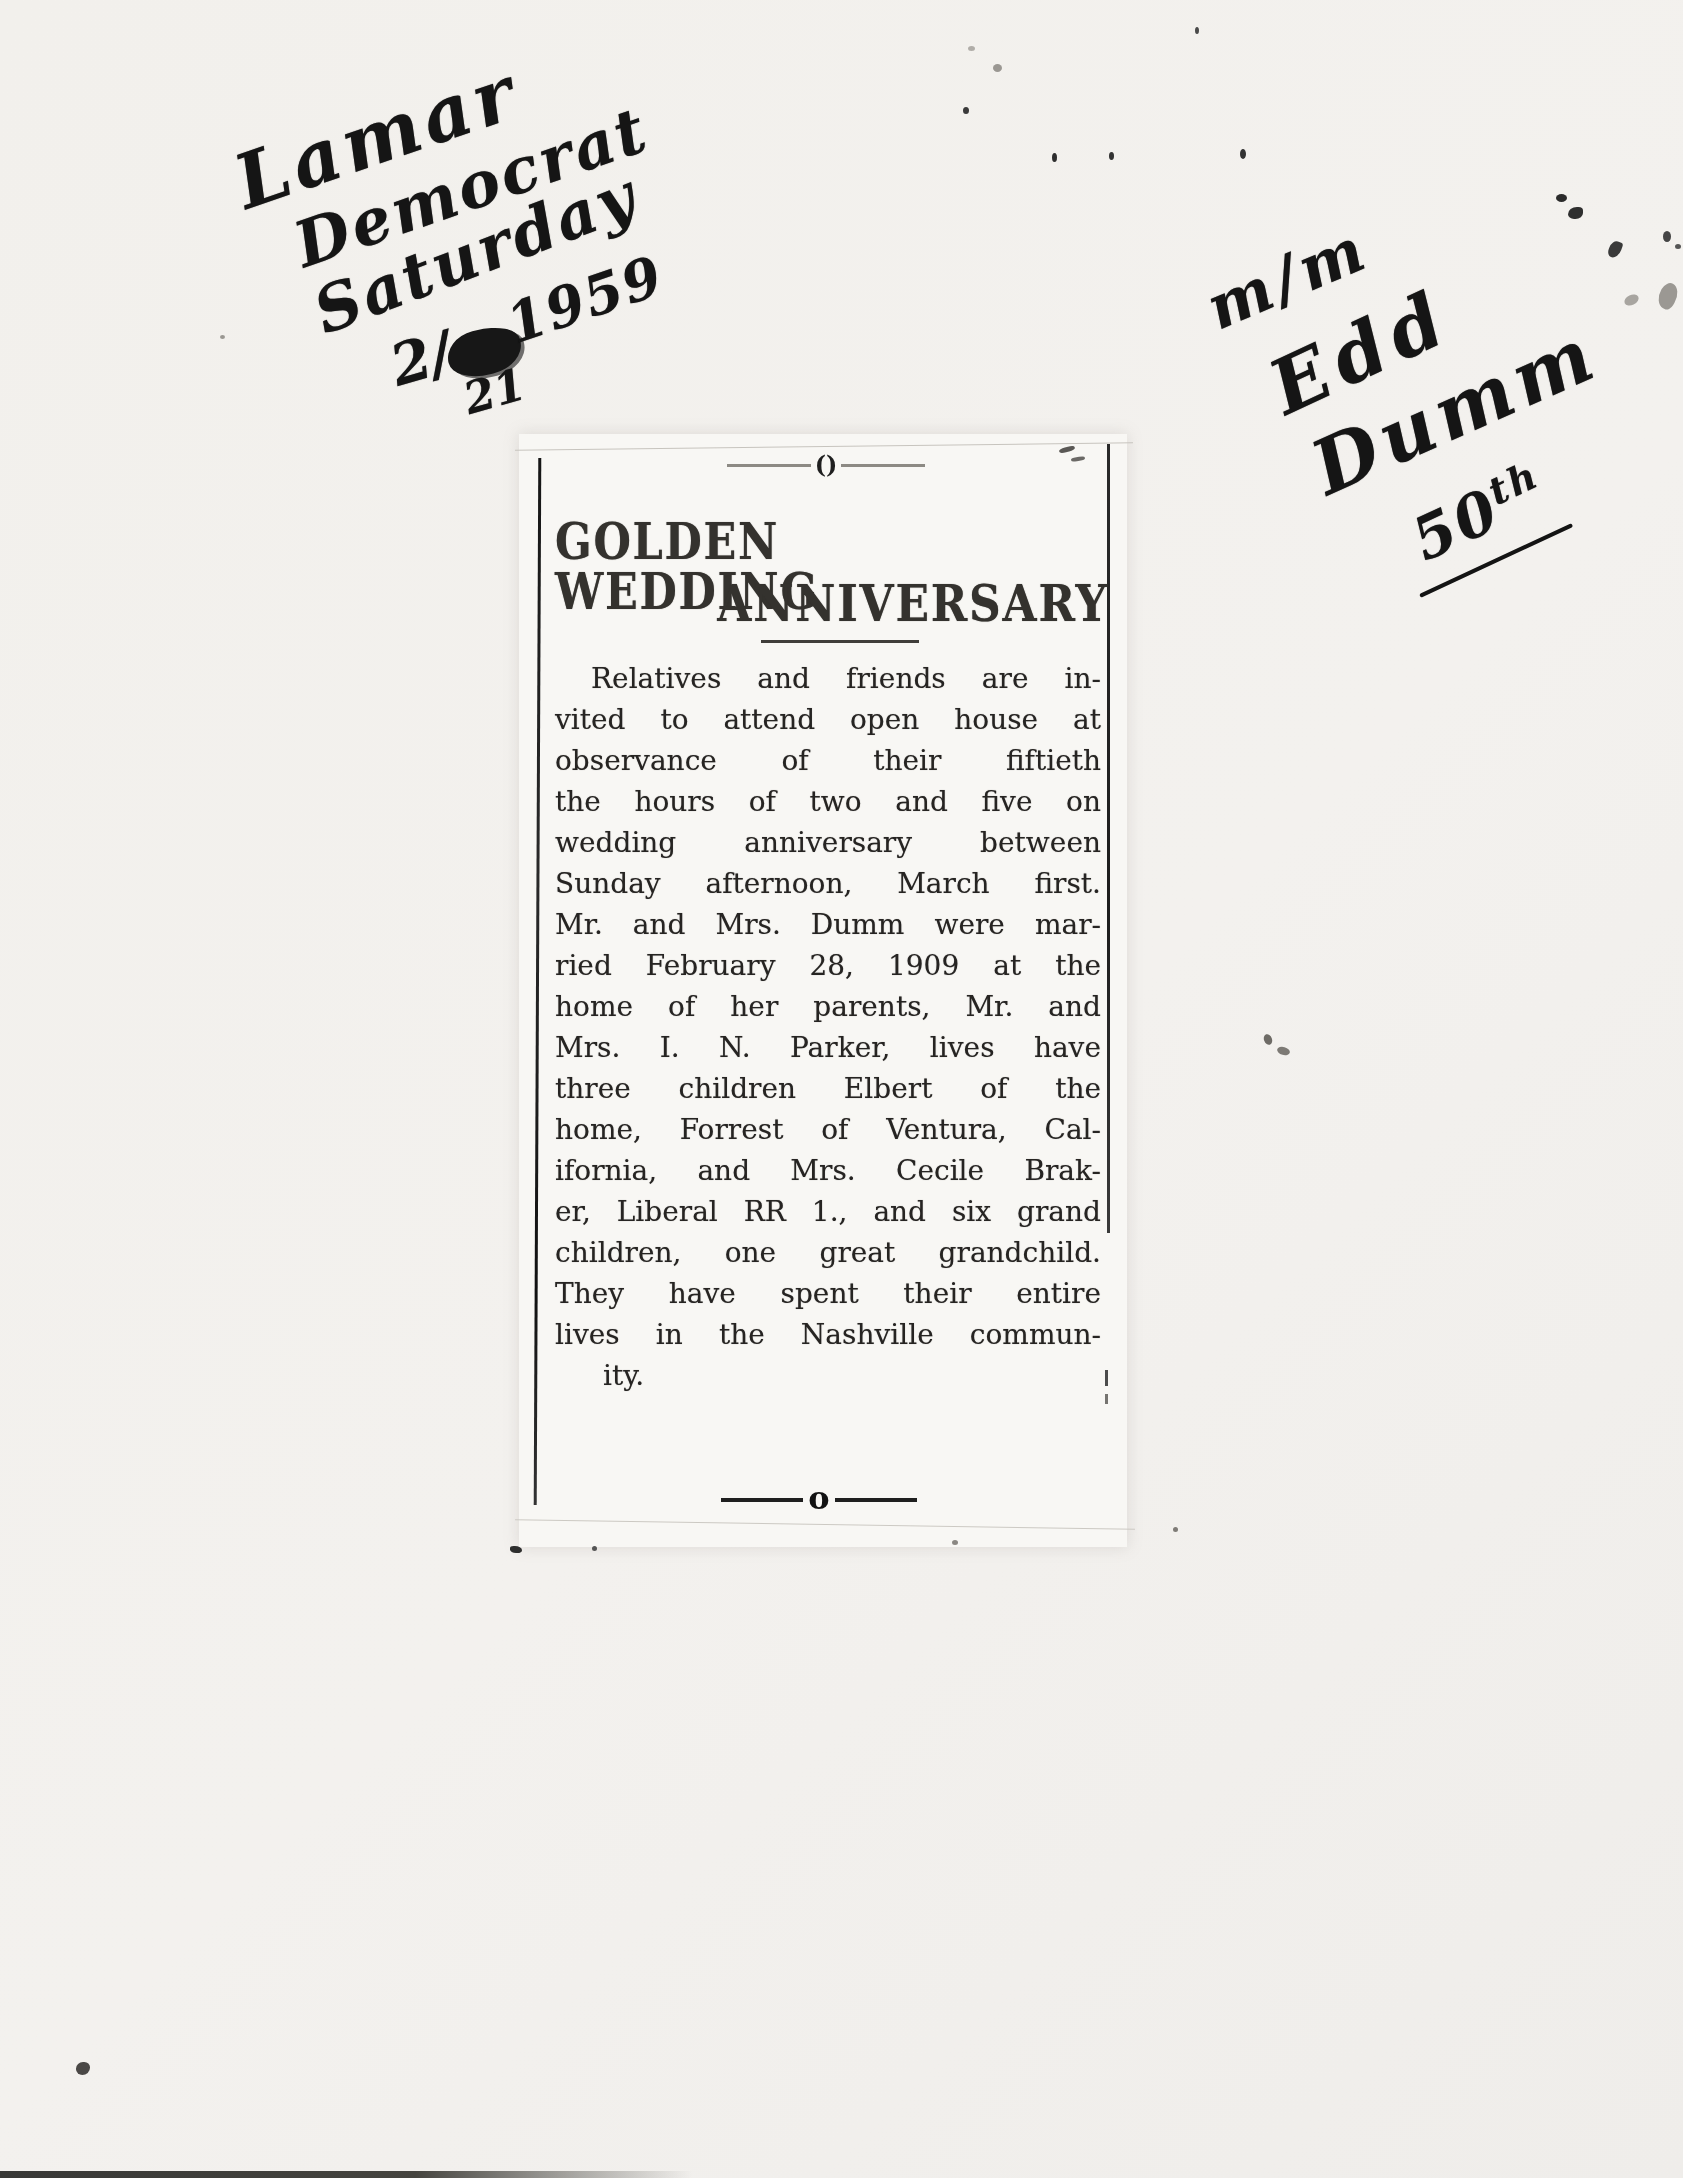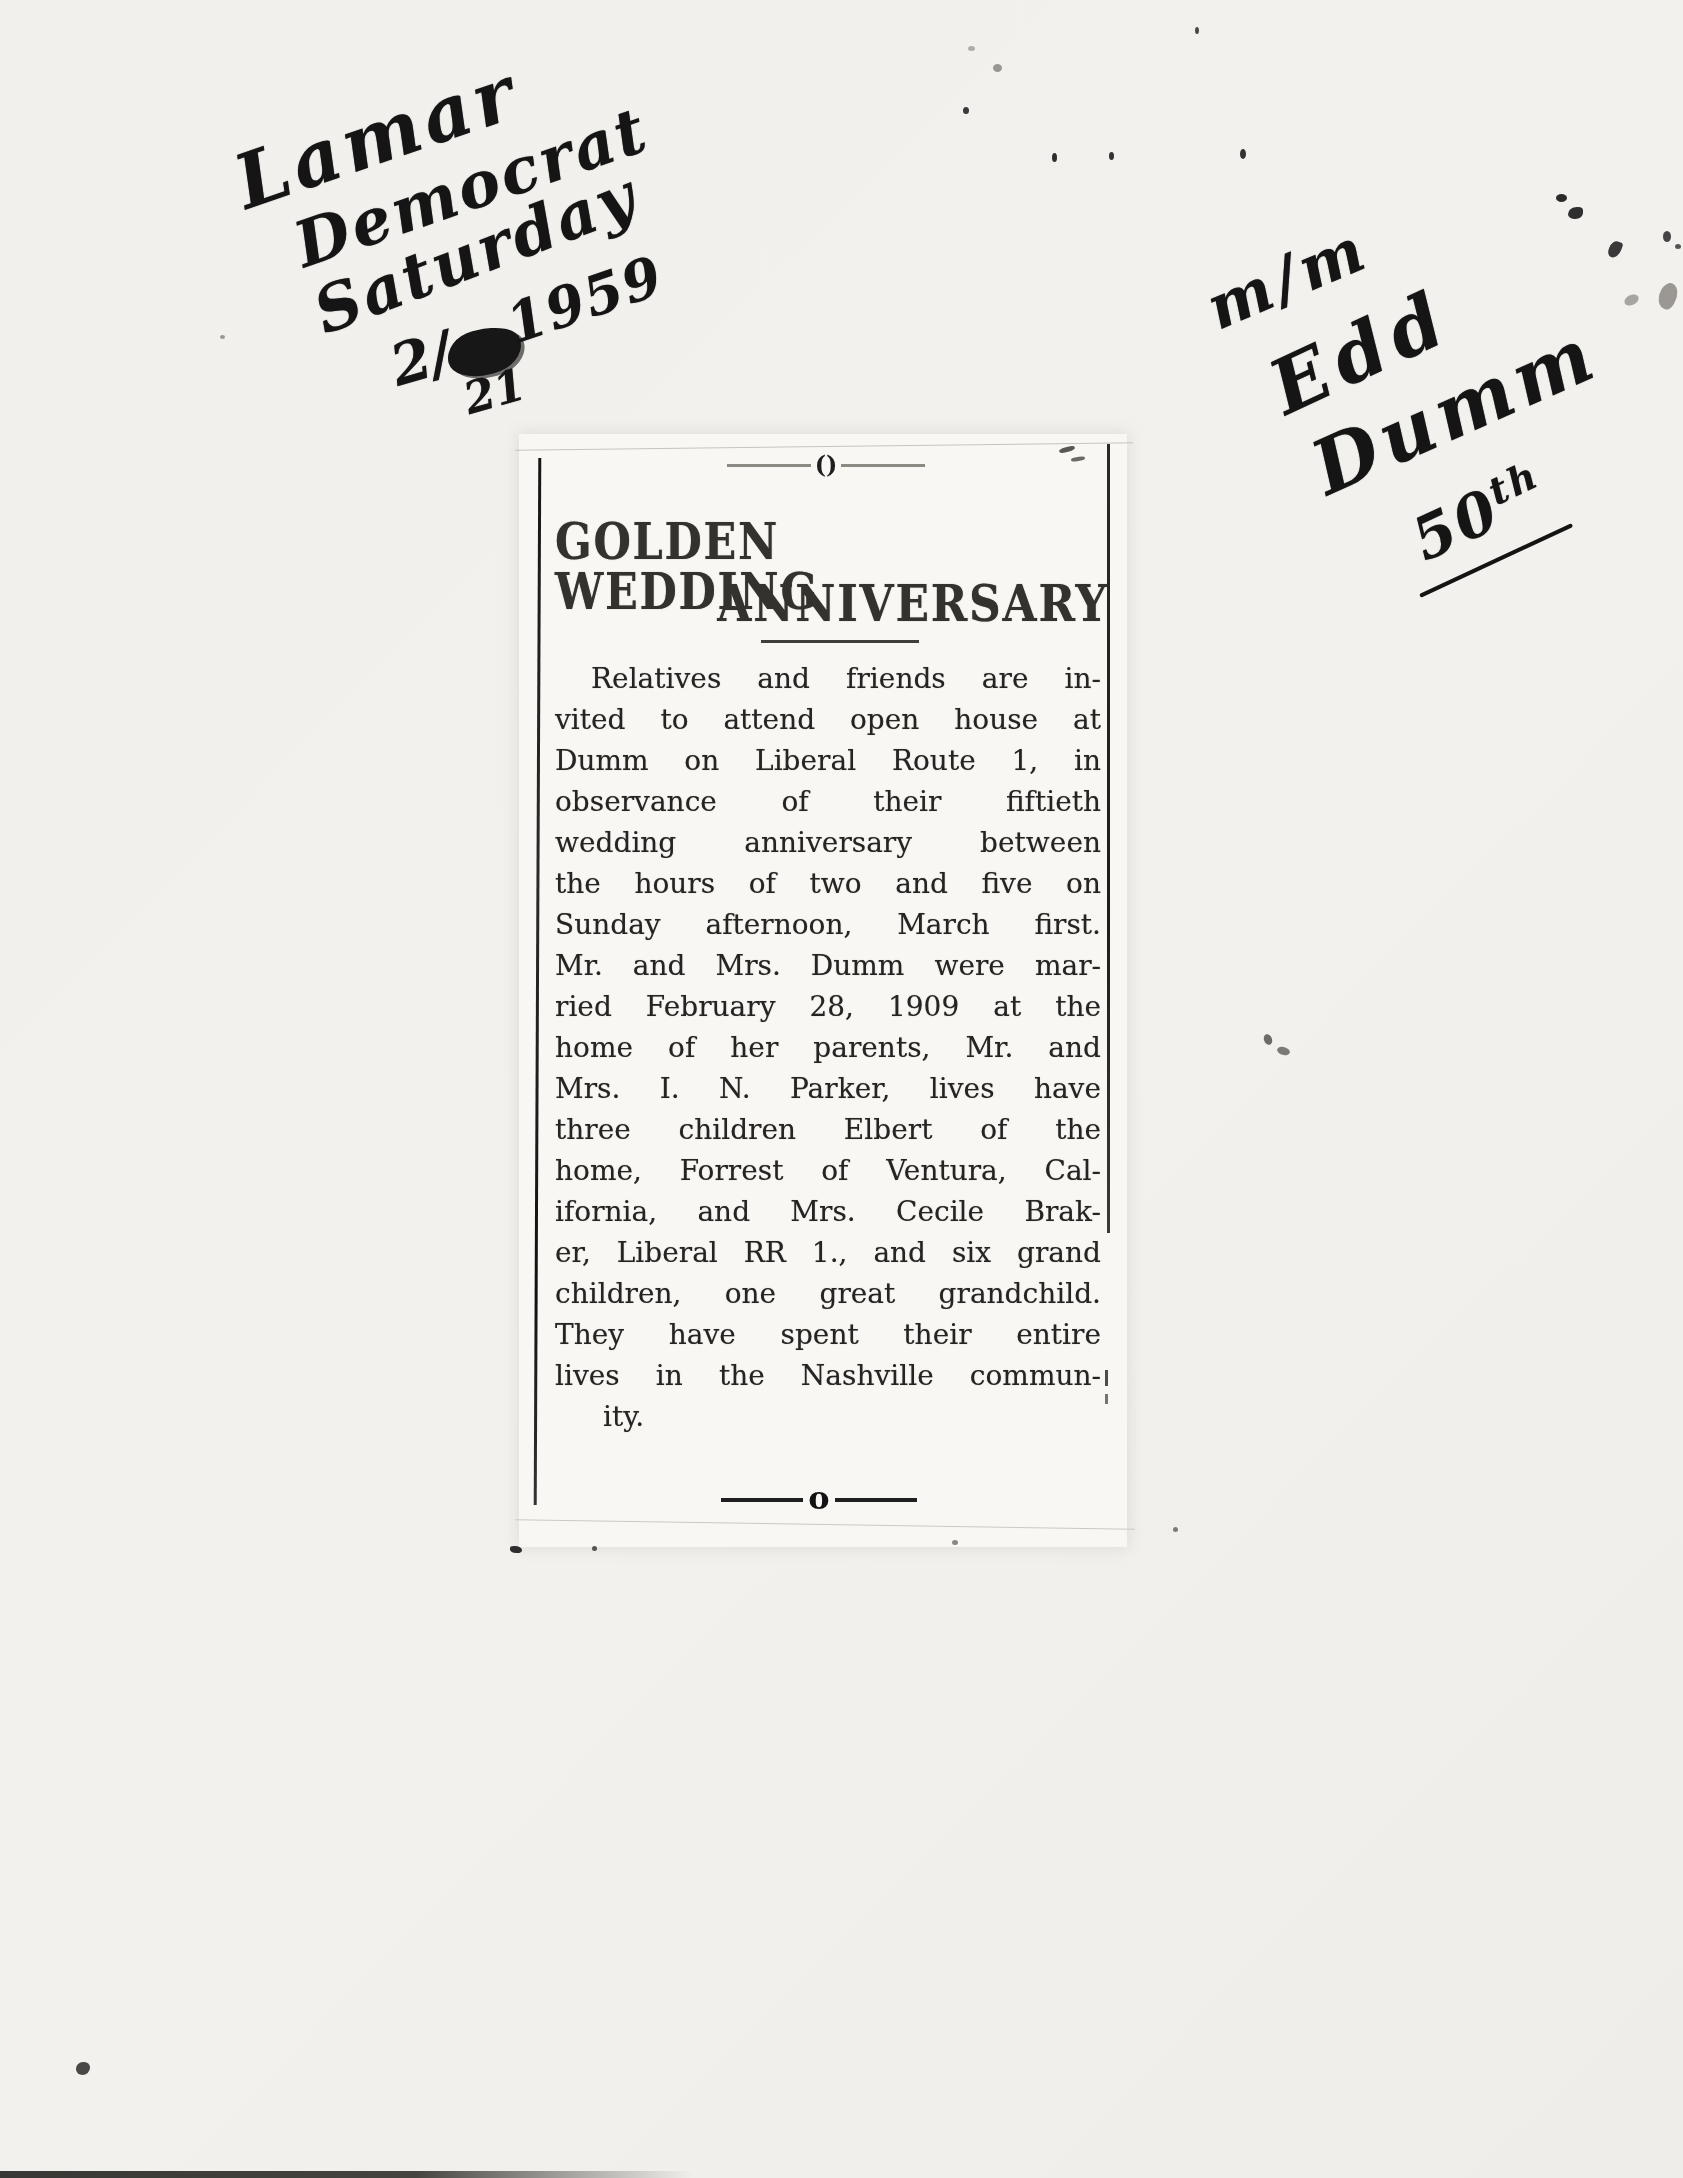--- a/index.html
+++ b/index.html
@@ -138,24 +138,23 @@
       <span class="dash"></span>
     </div>
 
     <h1 class="head1">GOLDEN WEDDING</h1>
     <h1 class="head2">ANNIVERSARY</h1>
     <div class="headrule"></div>
 
     <div class="article">
       <div class="bline first">Relatives and friends are in-</div>
       <div class="bline">vited to attend open house at</div>
-      <div class="bline">Dumm on Liberal Route 1, in</div>
       <div class="bline">observance of their fiftieth</div>
+      <div class="bline">the hours of two and five on</div>
       <div class="bline">wedding anniversary between</div>
-      <div class="bline">the hours of two and five on</div>
       <div class="bline">Sunday afternoon, March first.</div>
       <div class="bline">Mr. and Mrs. Dumm were mar-</div>
       <div class="bline">ried February 28, 1909 at the</div>
       <div class="bline">home of her parents, Mr. and</div>
       <div class="bline">Mrs. I. N. Parker, lives have</div>
       <div class="bline">three children Elbert of the</div>
       <div class="bline">home, Forrest of Ventura, Cal-</div>
       <div class="bline">ifornia, and Mrs. Cecile Brak-</div>
       <div class="bline">er, Liberal RR 1., and six grand</div>
       <div class="bline">children, one great grandchild.</div>

